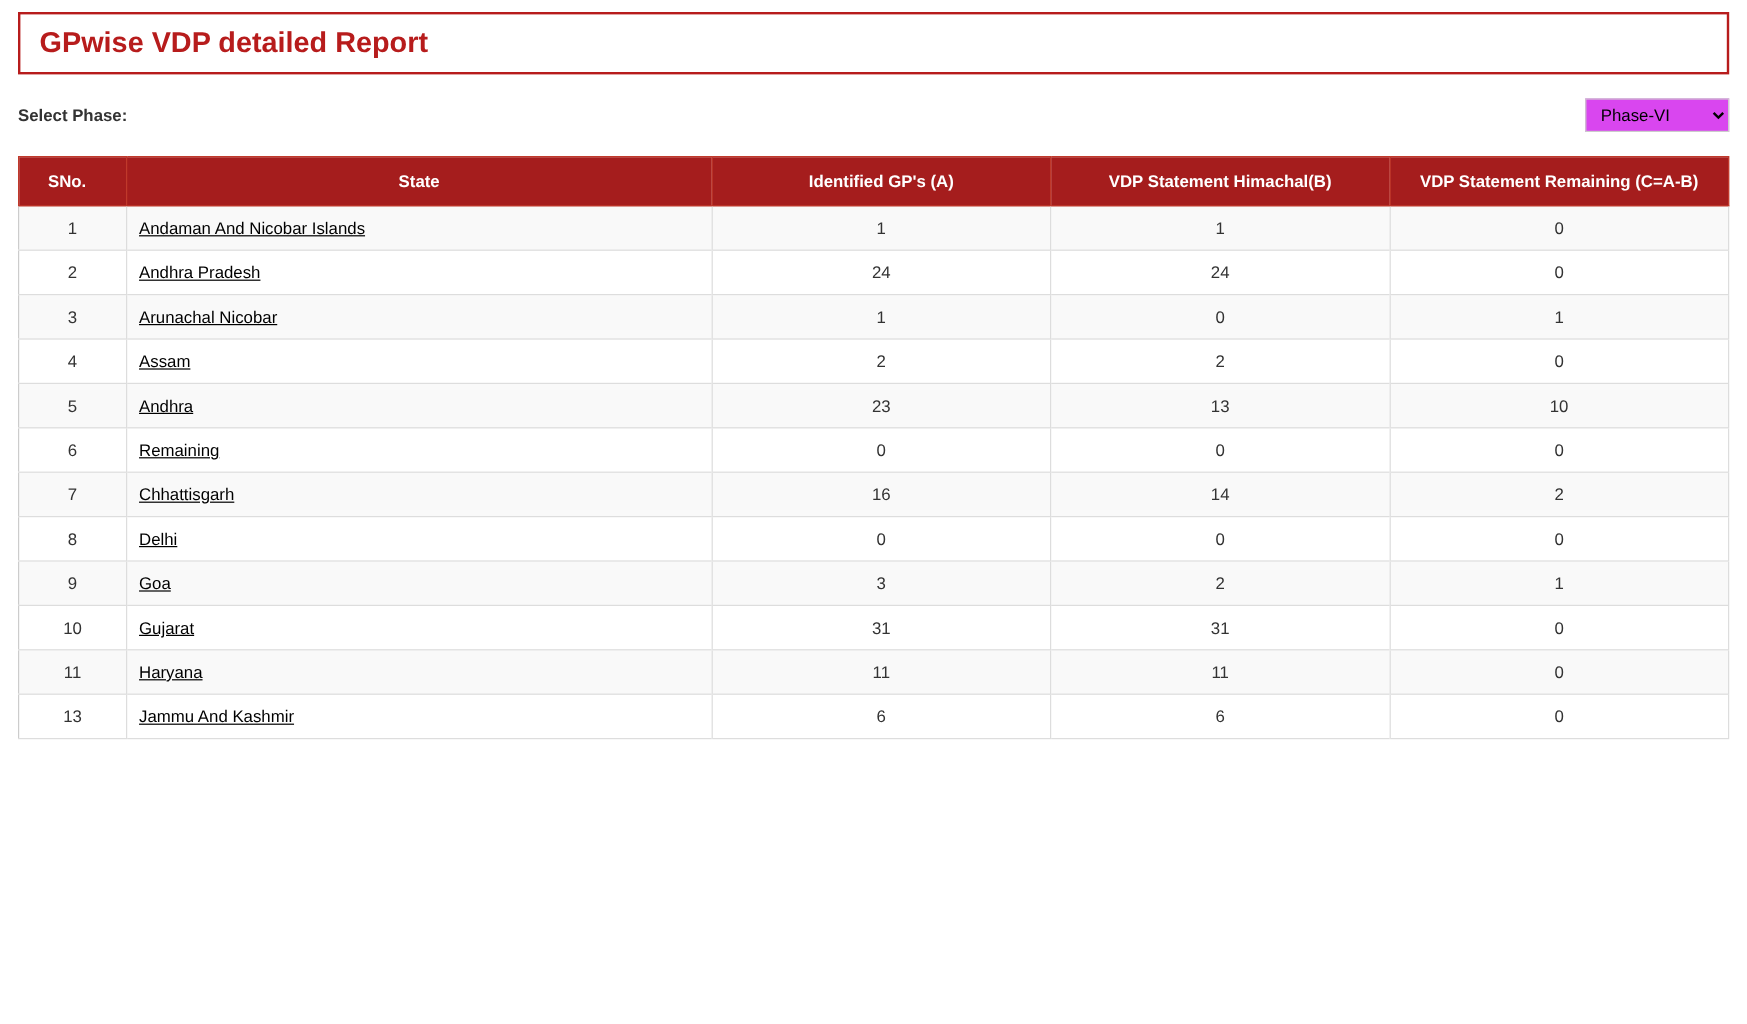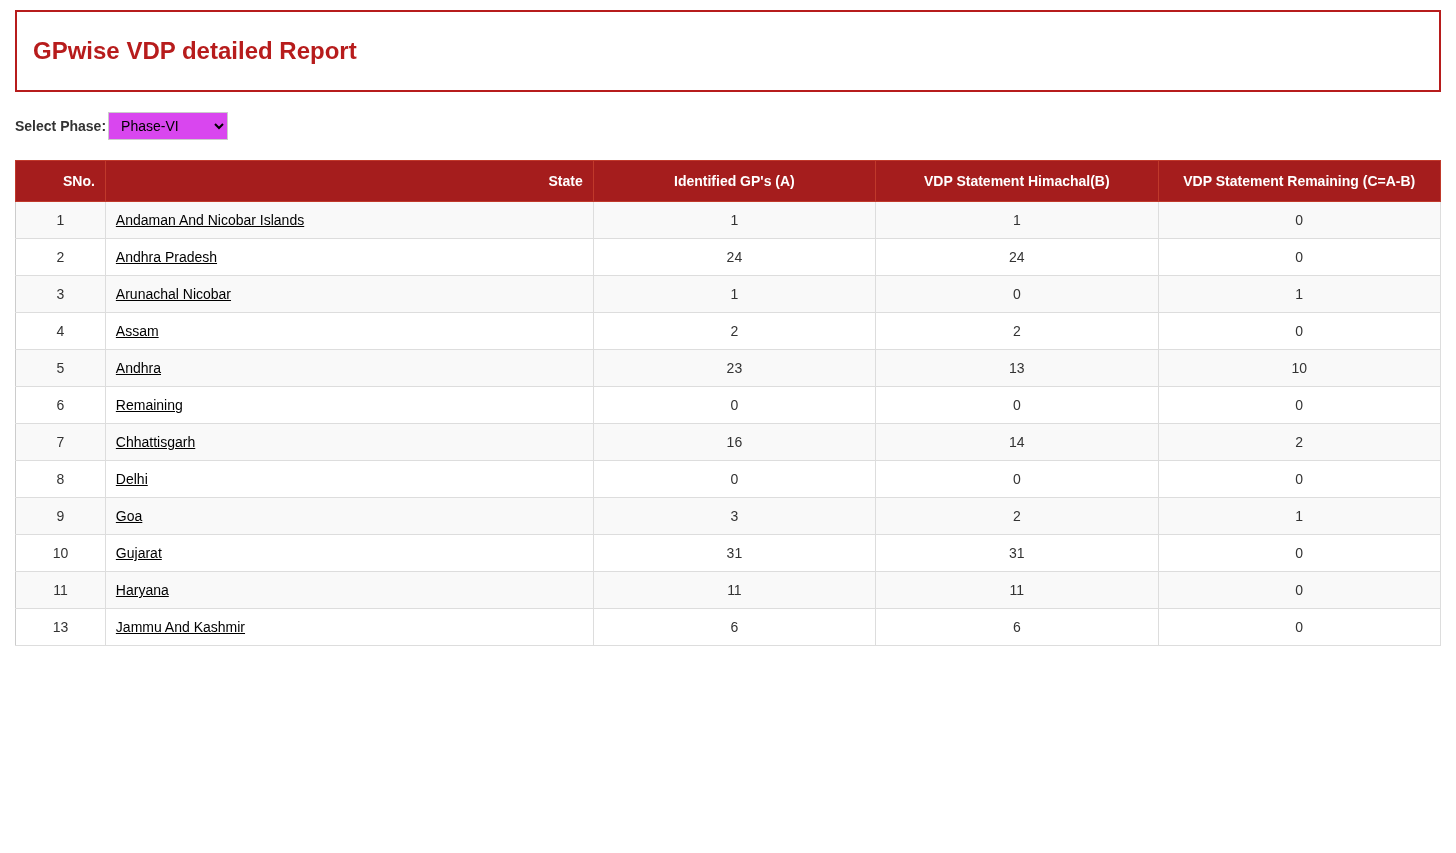--- a/index.html
+++ b/index.html
@@ -12,32 +12,32 @@
       font-size: 14px;
       background: #fff;
       color: #333;
     }
     .page-wrapper {
       padding: 10px 15px;
       max-width: 1456px;
     }
     .page-title-box {
       border: 2px solid #b71c1c;
-      padding: 25px 16px;
+      padding: 10px 16px;
       margin-bottom: 20px;
     }
     .page-title {
       color: #b71c1c;
       font-size: 24px;
       font-weight: bold;
     }
     .phase-selector {
       display: flex;
       align-items: center;
-      justify-content: flex-start;
+      justify-content: space-between;
       margin-bottom: 20px;
       gap: 2px;
     }
     .phase-label {
       font-weight: bold;
       font-size: 14px;
     }
     .phase-select {
       border: 1px solid #ccc;
       padding: 4px 8px;
@@ -49,27 +49,27 @@
     .report-table {
       width: 100%;
       border-collapse: collapse;
       border: 1px solid #ccc;
     }
     .report-table thead tr th {
       background-color: #a51d1d;
       color: #fff;
       font-weight: bold;
       padding: 12px 10px;
-      text-align: right;
+      text-align: center;
       border: 1px solid #c0392b;
       font-size: 14px;
     }
     .report-table thead tr th:first-child {
       width: 70px;
-      text-align: right;
+      text-align: left;
       padding-left: 24px;
     }
     .report-table thead tr th:nth-child(2) {
       width: 380px;
     }
     .report-table thead tr th:nth-child(3),
     .report-table thead tr th:nth-child(4),
     .report-table thead tr th:nth-child(5) {
       width: 220px;
       text-align: center;

